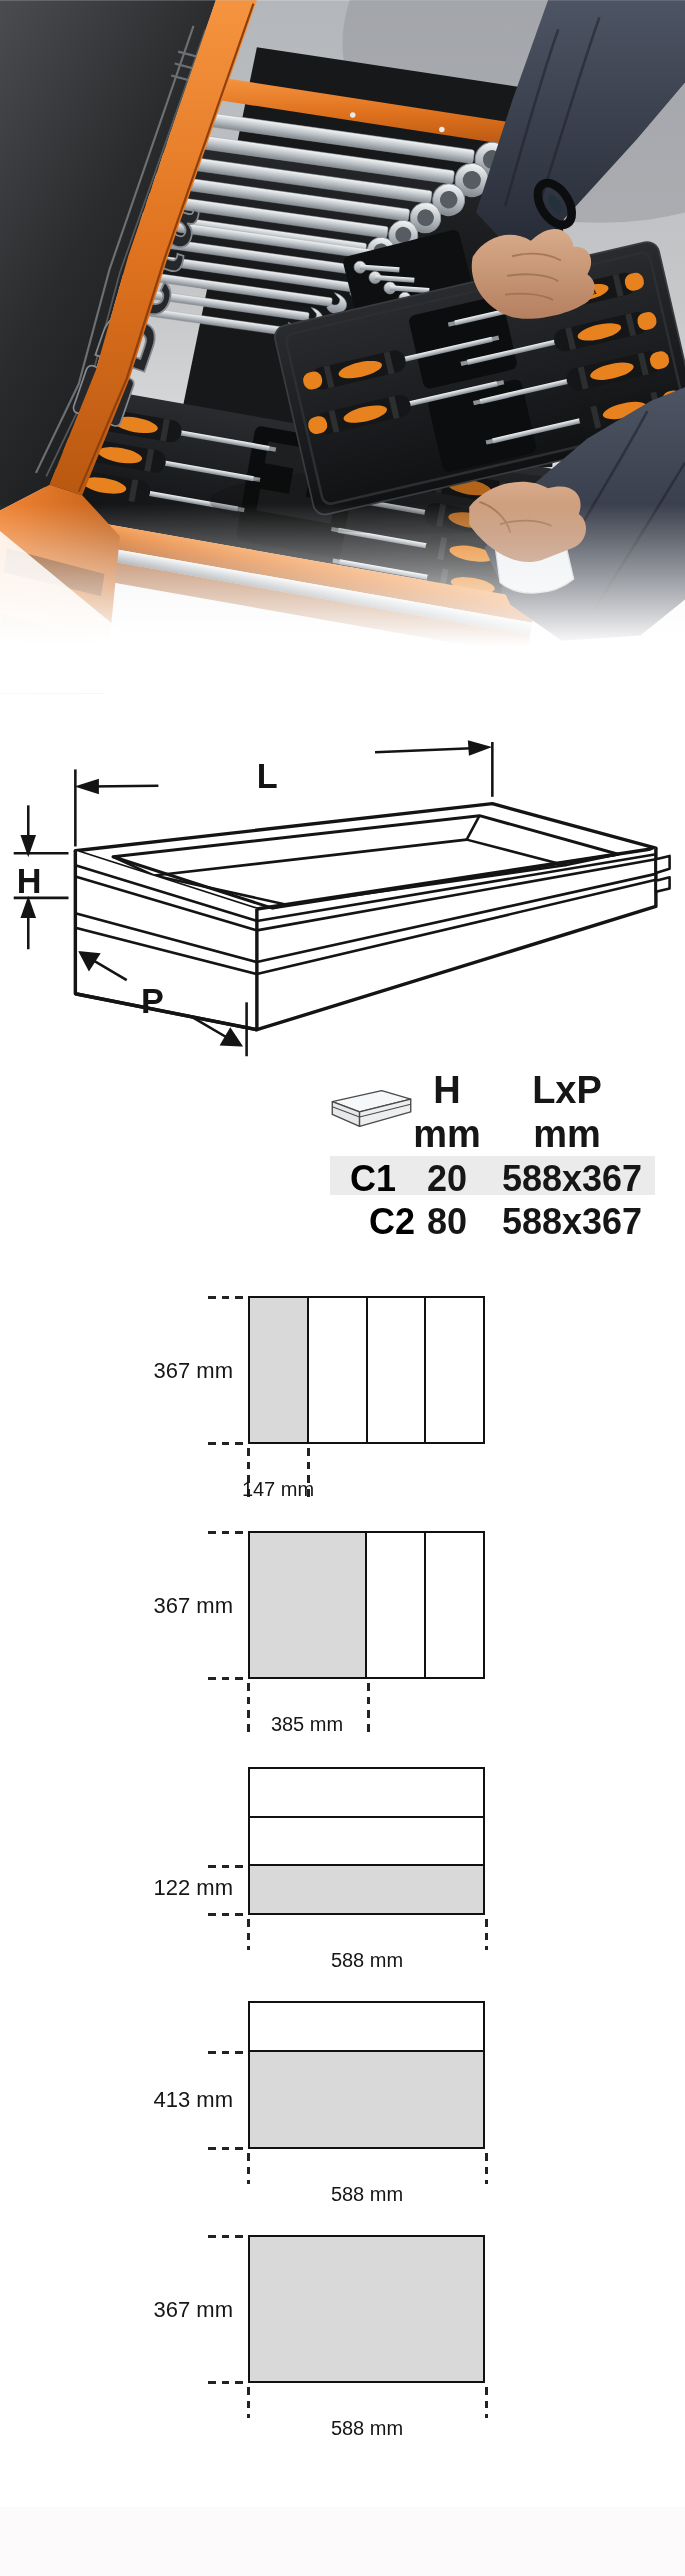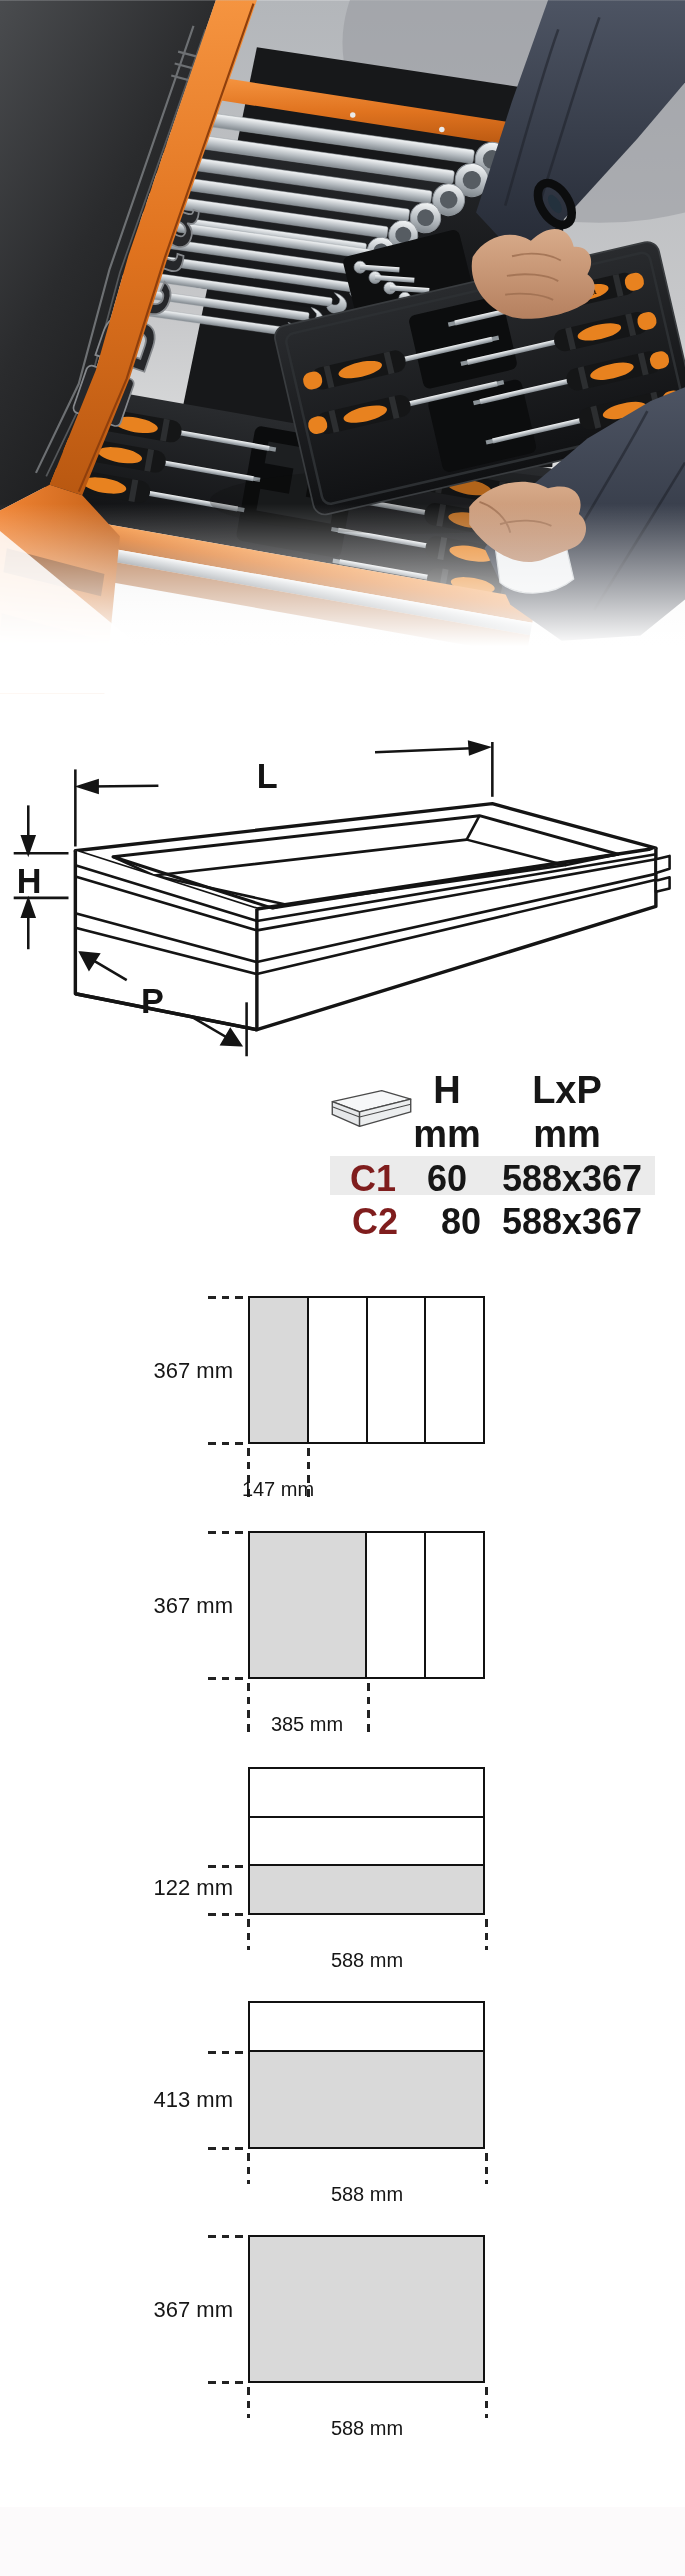--- a/index.html
+++ b/index.html
@@ -6,21 +6,21 @@
   .page{position:relative;width:685px;height:2576px;background:#ffffff;overflow:hidden;
         font-family:"Liberation Sans","DejaVu Sans",sans-serif;color:#161616;}
   .abs{position:absolute;}
   svg{display:block;}
 
   
   .spec{position:absolute;left:0;top:1062px;width:685px;height:188px;}
   .spec .hdr{position:absolute;font-weight:bold;font-size:38px;line-height:1;transform:translateX(-50%);white-space:nowrap;}
   .spec .band{position:absolute;left:330px;top:94px;width:325px;height:39px;background:#ebebeb;}
   .spec .cell{position:absolute;font-weight:bold;font-size:36px;line-height:1;transform:translateX(-50%);white-space:nowrap;}
-  .spec .code{color:#7f1d1d;}
+  .spec .code{color:#000000;}
 
   
   .ld{position:absolute;left:0;width:557px;height:257px;}
   .ld .rect{position:absolute;left:248px;top:0;width:237px;height:148px;border:2.6px solid #111;
             box-sizing:border-box;display:flex;background:#fff;}
   .ld .rect.rows{flex-direction:column;}
   .ld .seg{box-sizing:border-box;}
   .ld .rect:not(.rows) .seg+.seg{border-left:2.6px solid #111;}
   .ld .rect.rows .seg+.seg{border-top:2.6px solid #111;}
   .ld .hlabel{position:absolute;left:103px;width:130px;text-align:right;font-size:22px;line-height:1.15;white-space:nowrap;}
@@ -266,24 +266,24 @@
         <path d="M37,30 L97,15 L97,30 L37,47 Z" fill="#eceeef"></path>
         <path d="M5,24 L37,36 M37,36 L97,21" fill="none" stroke-width="1.2"></path>
       </g>
     </svg>
     <span class="hdr" style="left:447px;top:8.6px">H</span>
     <span class="hdr" style="left:447px;top:53px">mm</span>
     <span class="hdr" style="left:567px;top:8.6px">LxP</span>
     <span class="hdr" style="left:567px;top:53px">mm</span>
     <div class="band"></div>
     <span class="cell code" style="left:373px;top:99px">C1</span>
-    <span class="cell" style="left:447px;top:99px">60</span>
+    <span class="cell" style="left:447px;top:99px">20</span>
     <span class="cell" style="left:572px;top:99px">588x367</span>
-    <span class="cell code" style="left:375px;top:142px">C2</span>
-    <span class="cell" style="left:461px;top:142px">80</span>
+    <span class="cell code" style="left:392px;top:142px">C2</span>
+    <span class="cell" style="left:447px;top:142px">80</span>
     <span class="cell" style="left:572px;top:142px">588x367</span>
   </div>
 
   <div id="layout-diagrams">
       <div class="ld" style="top: 1296px;">
         <div class="rect">
           <div class="seg" style="flex: 0.25 0 0px; background: rgb(217, 217, 217);"></div>
           <div class="seg" style="flex: 0.25 0 0px;"></div>
           <div class="seg" style="flex: 0.25 0 0px;"></div>
           <div class="seg" style="flex: 0.25 0 0px;"></div>

